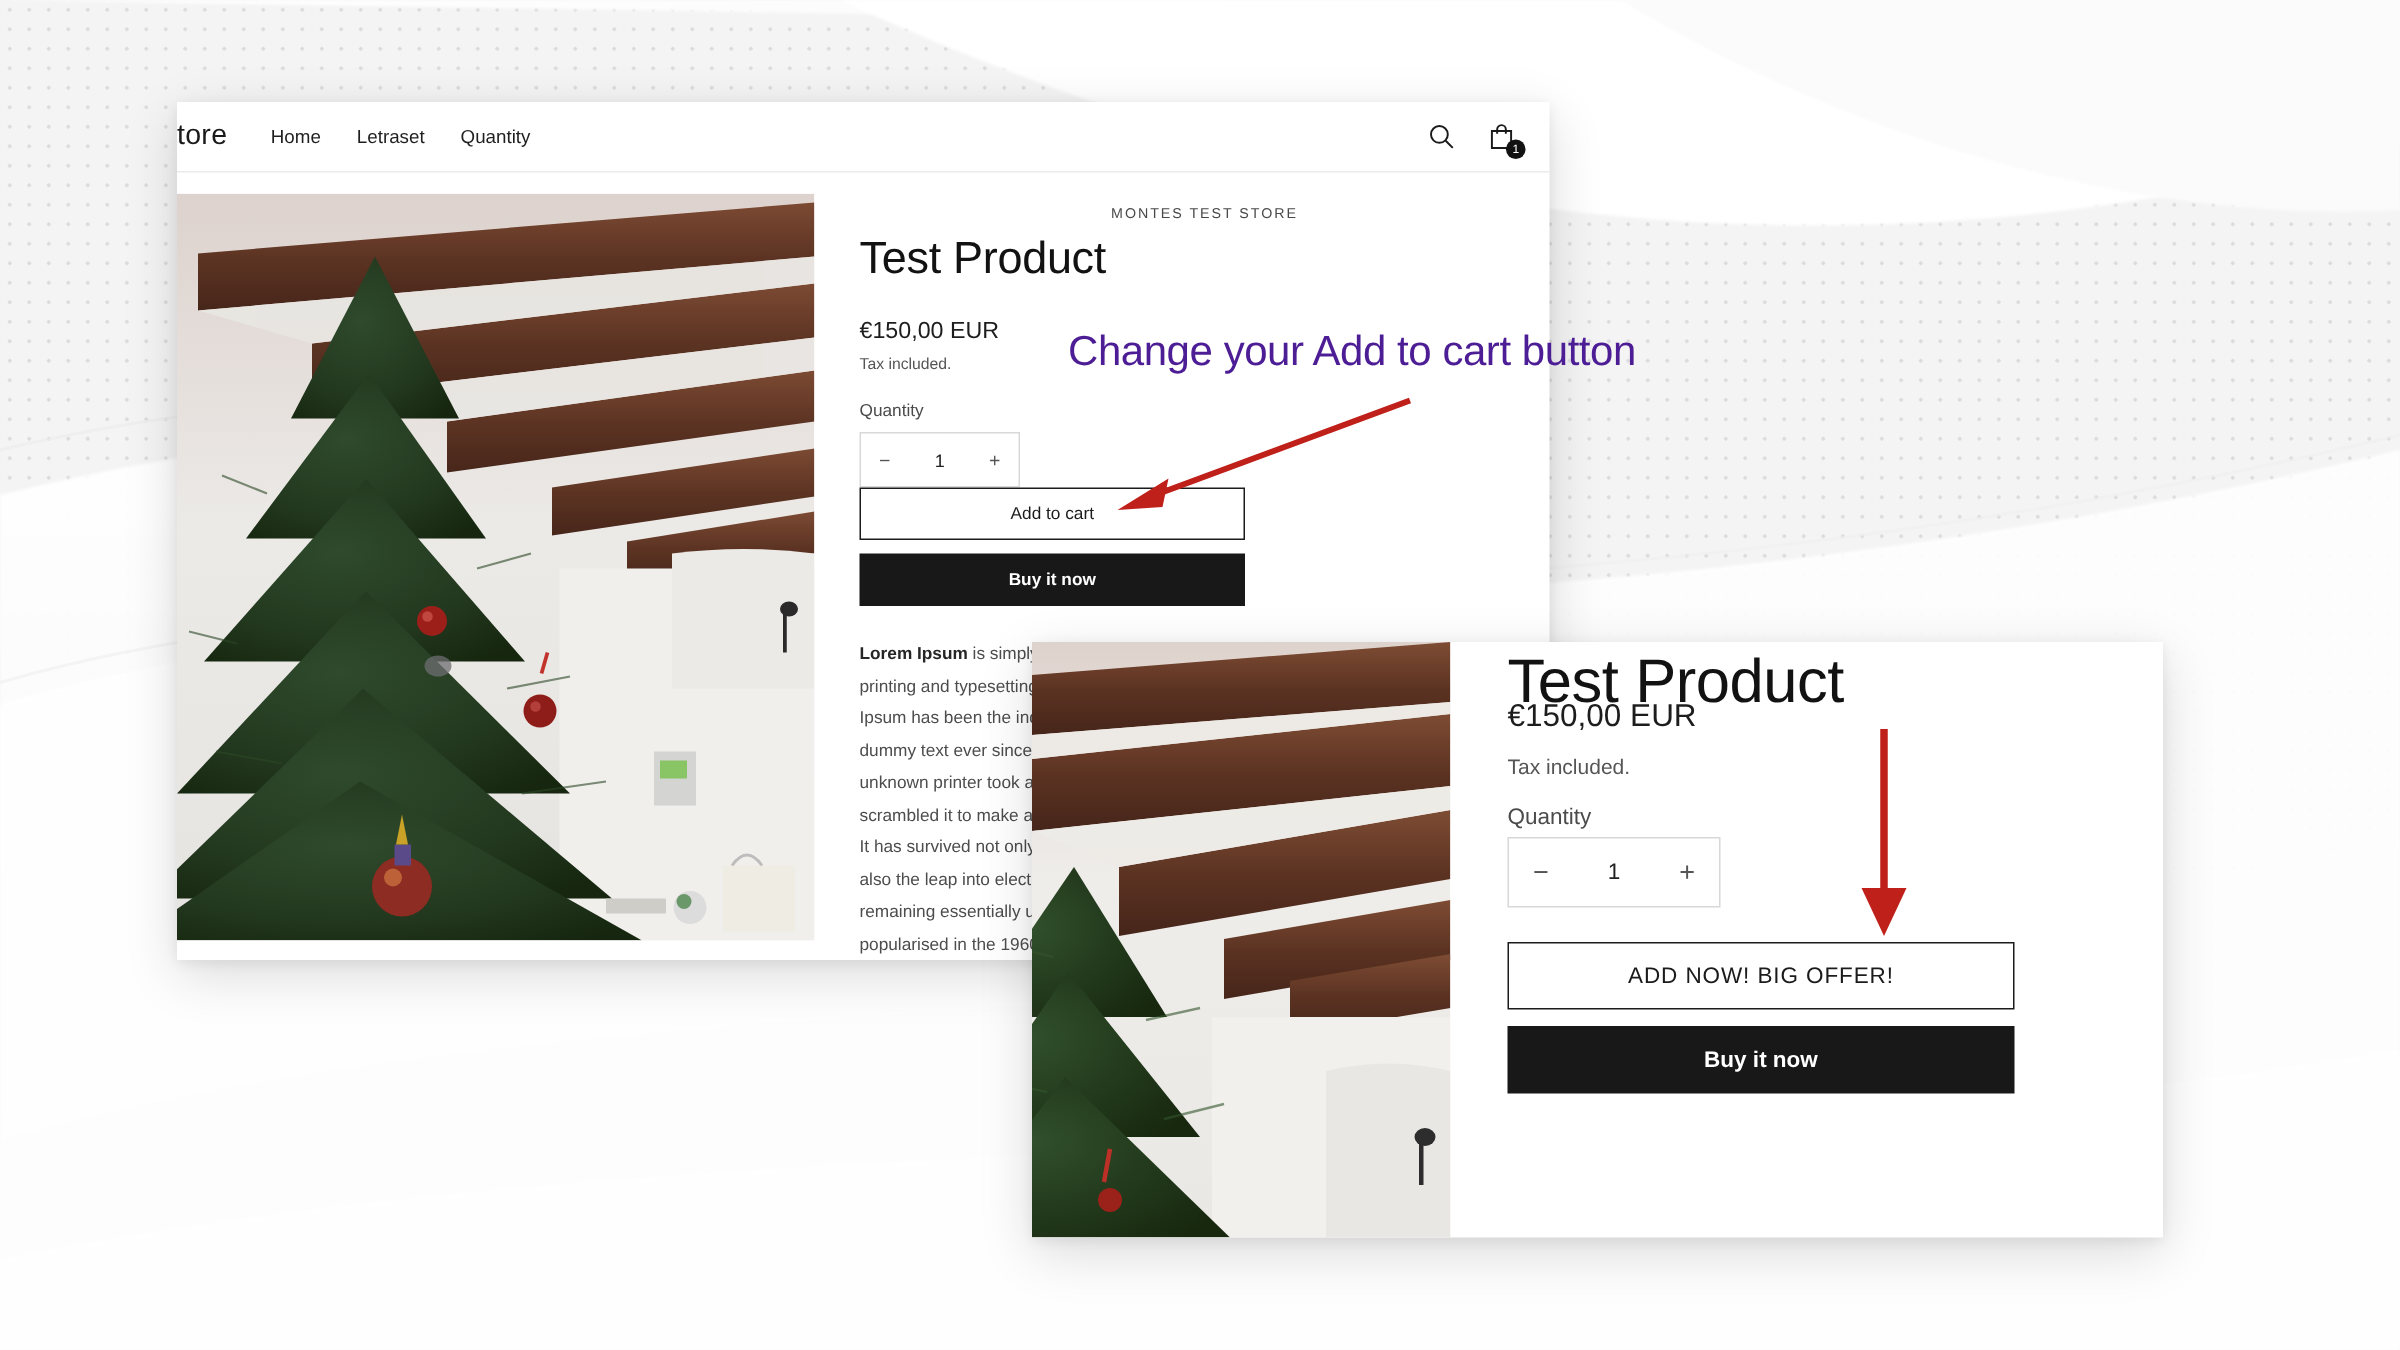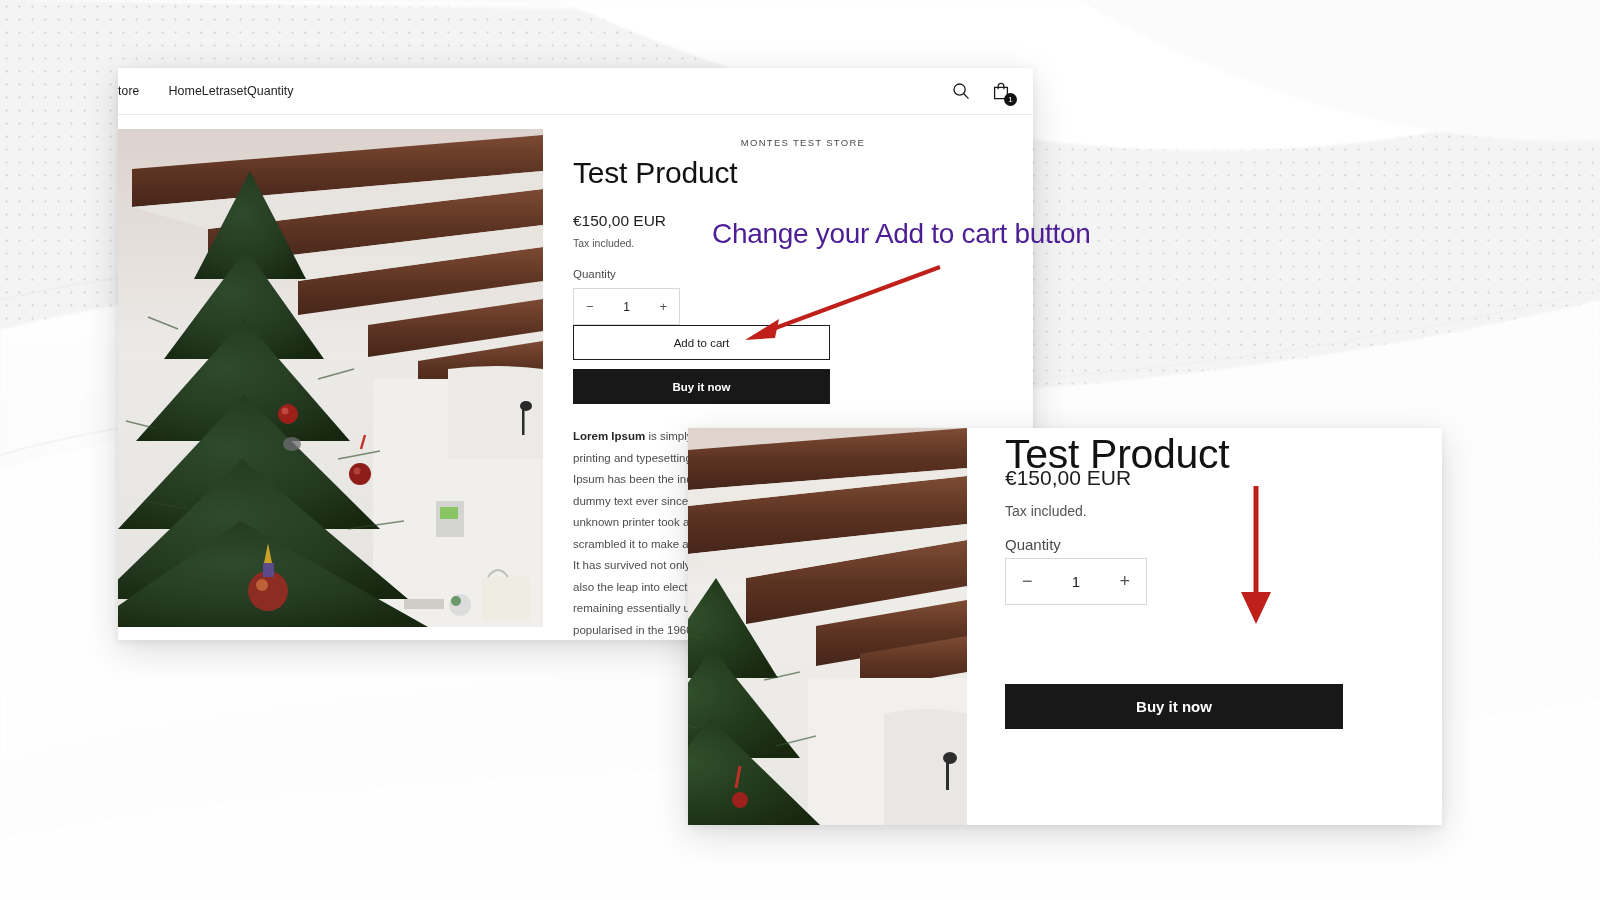--- a/index.html
+++ b/index.html
@@ -25,24 +25,24 @@
 
   
   #window-back{left:118px;top:68px;width:915px;height:572px;}
 
   .store-header{
     height:46px;display:flex;align-items:center;
     border-bottom:1px solid #eaeaea;padding:0 22px 0 0;
     position:relative;
   }
   .store-name{
-    font-size:12px;color:#1a1a1a;letter-spacing:.2px;
+    font-size:19px;color:#1a1a1a;letter-spacing:.2px;
     margin-left:-18px;padding-left:18px;white-space:nowrap;
   }
-  .store-nav{display:flex;margin-left:29px;}
+  .store-nav{display:flex;gap:24px;margin-left:29px;}
   .store-nav a{font-size:12.5px;color:#1f1f1f;text-decoration:none;white-space:nowrap;}
   .header-actions{margin-left:auto;display:flex;align-items:center;gap:20px;}
   .icon-btn{width:20px;height:20px;display:block;position:relative;}
   .cart-badge{
     position:absolute;right:-6px;bottom:-5px;width:13px;height:13px;border-radius:50%;
     background:#121212;color:#fff;font-size:8px;line-height:13px;text-align:center;
     font-family:"Liberation Sans",sans-serif;
   }
 
   .product-body{display:flex;padding:14px 0 0 0;}
@@ -335,20 +335,21 @@
     <div class="price2">€150,00 EUR</div>
     <div class="taxnote2">Tax included.</div>
 
     <div class="qtylabel2">Quantity</div>
     <div class="qtybox2">
       <span>−</span>
       <span class="qv">1</span>
       <span>+</span>
     </div>
 
+    <div class="btn-outline2">ADD NOW! BIG OFFER!</div>
     <div class="btn-solid2">Buy it now</div>
 
   </div>
 </div>
 
 <svg id="arrow-vertical" viewBox="0 0 90 150">
   <line x1="46" y1="6" x2="46" y2="118" stroke="#c0201a" stroke-width="5"></line>
   <path d="M46,144 L31,112 L61,112 Z" fill="#c0201a"></path>
 </svg>
 

